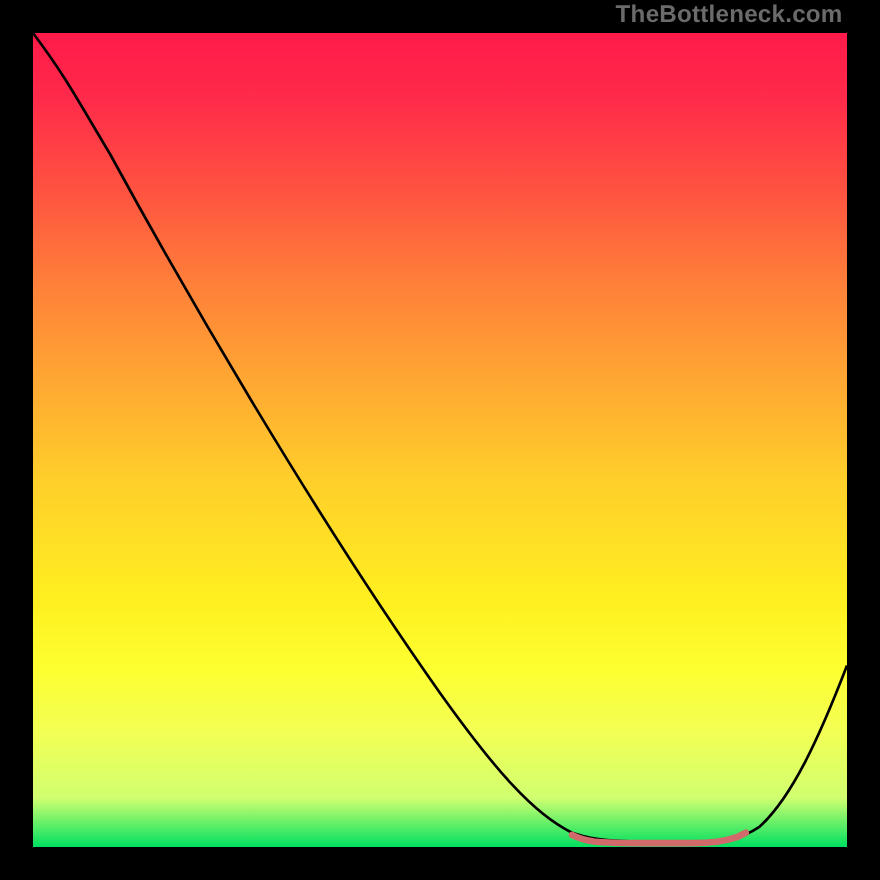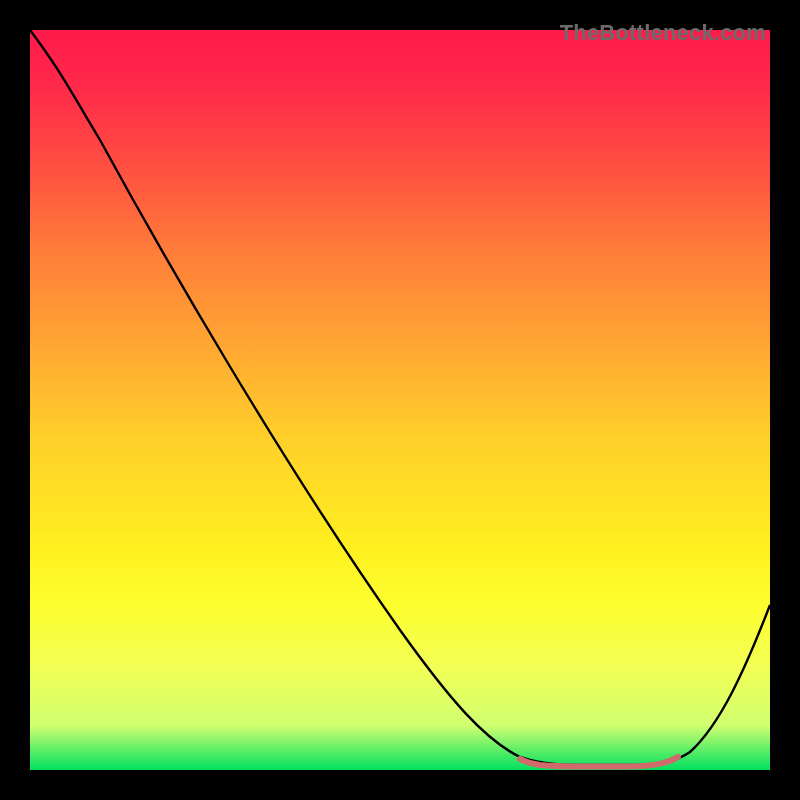--- a/index.html
+++ b/index.html
@@ -22,21 +22,21 @@
       #ffa533 42%,
       #ffcf2a 55%,
       #fff020 70%,
       #fdff30 78%,
       #f2ff55 86%,
       #d0ff70 94%,
       #00e060 100%);
   }
   .watermark {
     position: absolute;
-    top: 20px;
+    top: 0;
     right: 34px;
     font-family: Arial, Helvetica, sans-serif;
     font-size: 22px;
     font-weight: bold;
     color: #6b6b6b;
     letter-spacing: 0.2px;
   }
   svg.curves {
     position: absolute;
     left: 30px; top: 30px;

